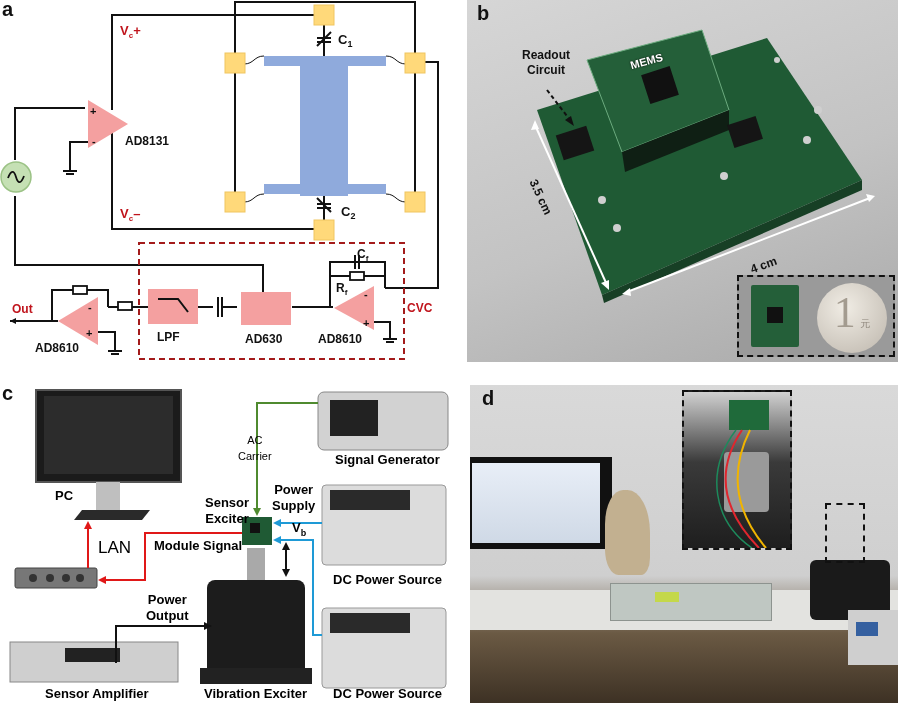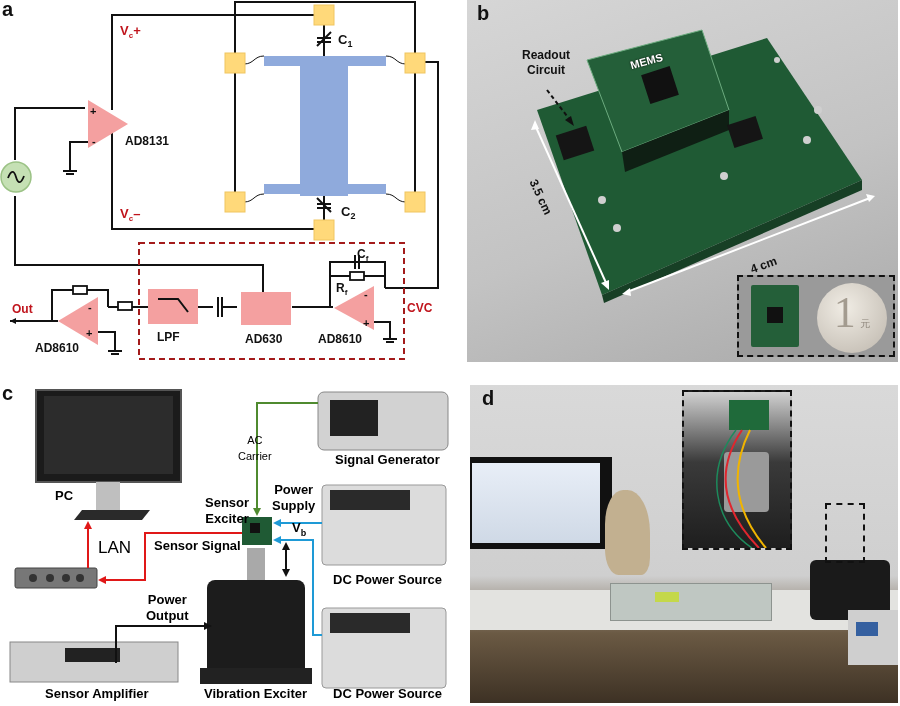--- a/index.html
+++ b/index.html
@@ -252,21 +252,21 @@
   </div>
   <div style="position:absolute;left:335px;top:72px;font-weight:bold;font-size:13px;">Signal Generator</div>
   <div style="position:absolute;left:272px;top:102px;text-align:center;font-weight:bold;font-size:13px;line-height:16px;">
     <div>Power</div>
       <div>Supply</div>
   </div>
   <div style="position:absolute;left:205px;top:115px;text-align:center;font-weight:bold;font-size:13px;line-height:16px;">
     <div>Sensor</div>
       <div>Exciter</div>
   </div>
-  <div style="position:absolute;left:154px;top:158px;font-weight:bold;font-size:13px;">Sensor Signal</div>
+  <div style="position:absolute;left:154px;top:158px;font-weight:bold;font-size:13px;">Module Signal</div>
   <div style="position:absolute;left:292px;top:140px;font-weight:bold;font-size:13px;text-align:right;"><span>V</span><sub style="font-size:9px;">b</sub></div>
   <div style="position:absolute;left:333px;top:192px;font-weight:bold;font-size:13px;">DC Power Source</div>
   <div style="position:absolute;left:333px;top:306px;font-weight:bold;font-size:13px;">DC Power Source</div>
 </div>
 
 <div class="panel photo" style="left:470px;top:385px;width:428px;height:318px;background:linear-gradient(180deg,#d9d9d9 0%,#cfcfcf 60%,#6b5a44 78%,#3d3124 100%);">
 
   <div style="position:absolute;left:0;top:72px;width:142px;height:92px;background:#111;">
     <div style="position:absolute;left:2px;top:6px;width:128px;height:80px;background:linear-gradient(180deg,#e8eef7,#cfd9e6);"></div>
   </div>

